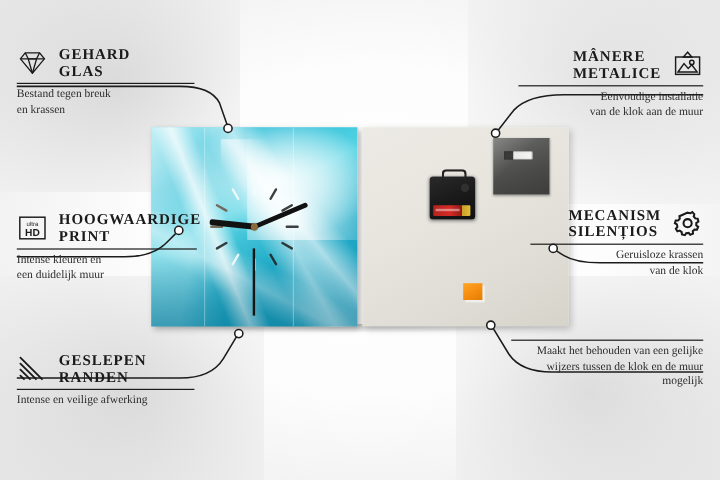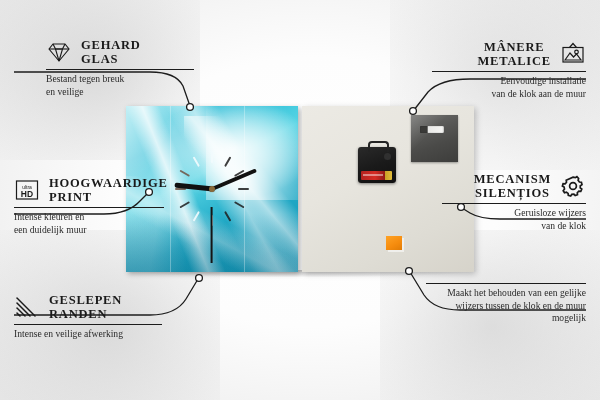--- a/index.html
+++ b/index.html
@@ -107,21 +107,21 @@
     font-family:"Liberation Serif", serif;
     font-size:12.5px;font-weight:bold;letter-spacing:.8px;color:#1a1a1a;
     line-height:14px;text-transform:uppercase;white-space:pre-line;
   }
   .callout .rule{height:1.4px;background:#1c1c1c;margin-top:3px;}
   .callout .desc{
     font-family:"Liberation Serif", serif;
     font-size:9.6px;color:#2b2b2b;line-height:12.5px;margin-top:3px;white-space:pre-line;
   }
   .callout.right .head{justify-content:flex-end;}
-  .callout.right .title{text-align:center;}
+  .callout.right .title{text-align:left;}
   .callout.right .desc{text-align:right;}
   .icon{width:26px;height:24px;flex:0 0 26px;display:block;}
   .icon svg{display:block;width:26px;height:24px;}
 
   #wires{position:absolute;left:0;top:0;width:600px;height:400px;pointer-events:none;}
 </style>
 </head>
 <body>
 
 <div id="stage">
@@ -214,39 +214,39 @@
     <g fill="#ffffff" stroke="#1c1c1c" stroke-width="1.3">
       <circle cx="190" cy="107" r="3.4"></circle>
       <circle cx="149" cy="192" r="3.4"></circle>
       <circle cx="199" cy="278" r="3.4"></circle>
       <circle cx="413" cy="111" r="3.4"></circle>
       <circle cx="461" cy="207" r="3.4"></circle>
       <circle cx="409" cy="271" r="3.4"></circle>
     </g>
   </svg>
 
-  <div class="callout left" style="left:14px;top:38px;width:150px;margin-left:32px;">
+  <div class="callout left" style="left:14px;top:38px;width:150px;">
     <div class="head">
       <span class="icon">
         <svg viewBox="0 0 26 24">
           <g fill="none" stroke="#1a1a1a" stroke-width="1.1">
             <path d="M3 9 L7 4 L19 4 L23 9 L13 21 Z"></path>
             <path d="M3 9 L23 9"></path>
               <path d="M7 4 L9.5 9 L13 21"></path>
               <path d="M19 4 L16.5 9 L13 21"></path>
             <path d="M9.5 9 L16.5 9"></path>
           </g>
         </svg>
       </span>
       <span class="title">GEHARD
 GLAS</span>
     </div>
     <div class="rule" style="width:148px"></div>
     <div class="desc">Bestand tegen breuk
-en veilige</div>
+en krassen</div>
   </div>
 
   <div class="callout left" style="left:14px;top:176px;width:152px;">
     <div class="head">
       <span class="icon">
         <svg viewBox="0 0 26 24">
           <rect x="2.5" y="3" width="21" height="18" fill="none" stroke="#1a1a1a" stroke-width="1.2"></rect>
           <text x="13" y="10.5" font-family="Liberation Sans, sans-serif" font-size="5" fill="#1a1a1a" text-anchor="middle">ultra</text>
           <text x="13" y="18.5" font-family="Liberation Sans, sans-serif" font-size="8.5" font-weight="bold" fill="#1a1a1a" text-anchor="middle">HD</text>
         </svg>
@@ -305,21 +305,21 @@
       <span class="icon">
         <svg viewBox="0 0 26 24">
           <g fill="none" stroke="#1a1a1a" stroke-width="1.7">
             <path d="M13 3.2 l2.3 .5 1.6 -1.0 1.7 1.8 -.5 1.9 1.3 1.6 2.0 .2 .6 2.4 -1.7 1.1 -.1 2.1 1.6 1.3 -1.0 2.3 -2.0 -.2 -1.5 1.5 .2 2.0 -2.3 .9 -1.3 -1.5 -2.1 .2 -1.1 1.7 -2.4 -.6 -.2 -2.0 -1.7 -1.2 -1.9 .6 -1.3 -2.1 1.3 -1.6 -.4 -2.1 -1.7 -1.0 .7 -2.3 2.0 .1 1.4 -1.6 -.3 -2.0z"></path>
             <circle cx="13" cy="12" r="3.4"></circle>
           </g>
         </svg>
       </span>
     </div>
     <div class="rule" style="width:144px;margin-left:2px"></div>
-    <div class="desc">Geruisloze wijzers
+    <div class="desc">Geruisloze krassen
 van de klok</div>
   </div>
 
   <div class="callout right" style="left:424px;top:280px;width:162px;">
     <div class="rule" style="width:160px;margin-left:2px"></div>
     <div class="desc">Maakt het behouden van een gelijke
 wijzers tussen de klok en de muur mogelijk</div>
   </div>
 
 </div>

